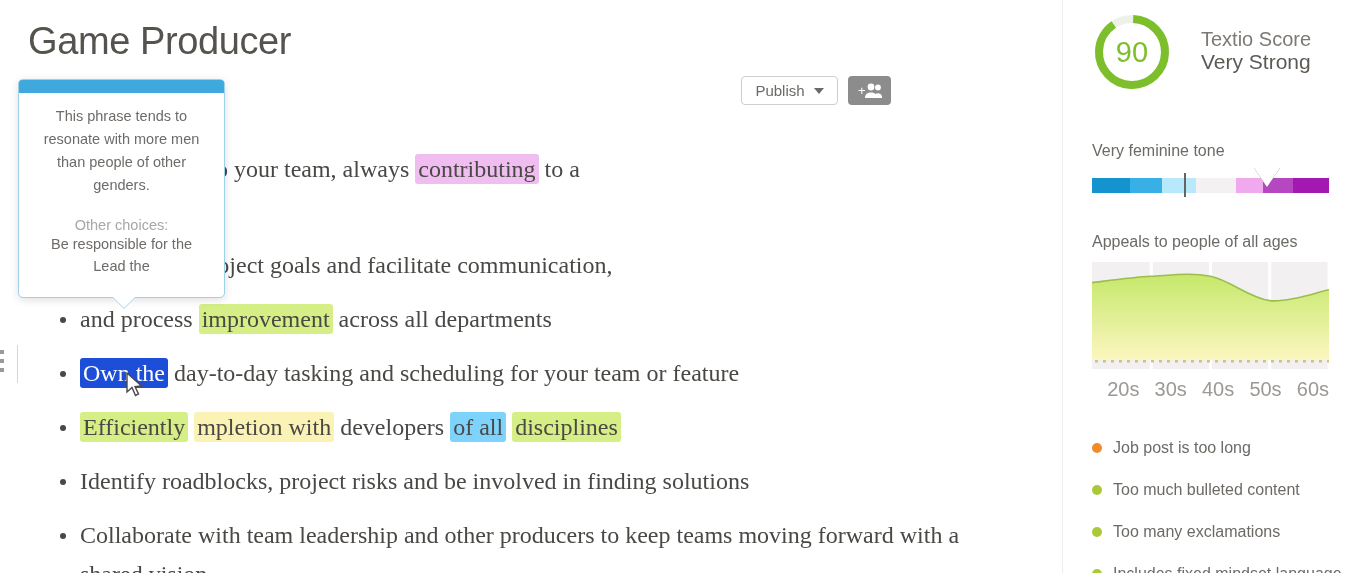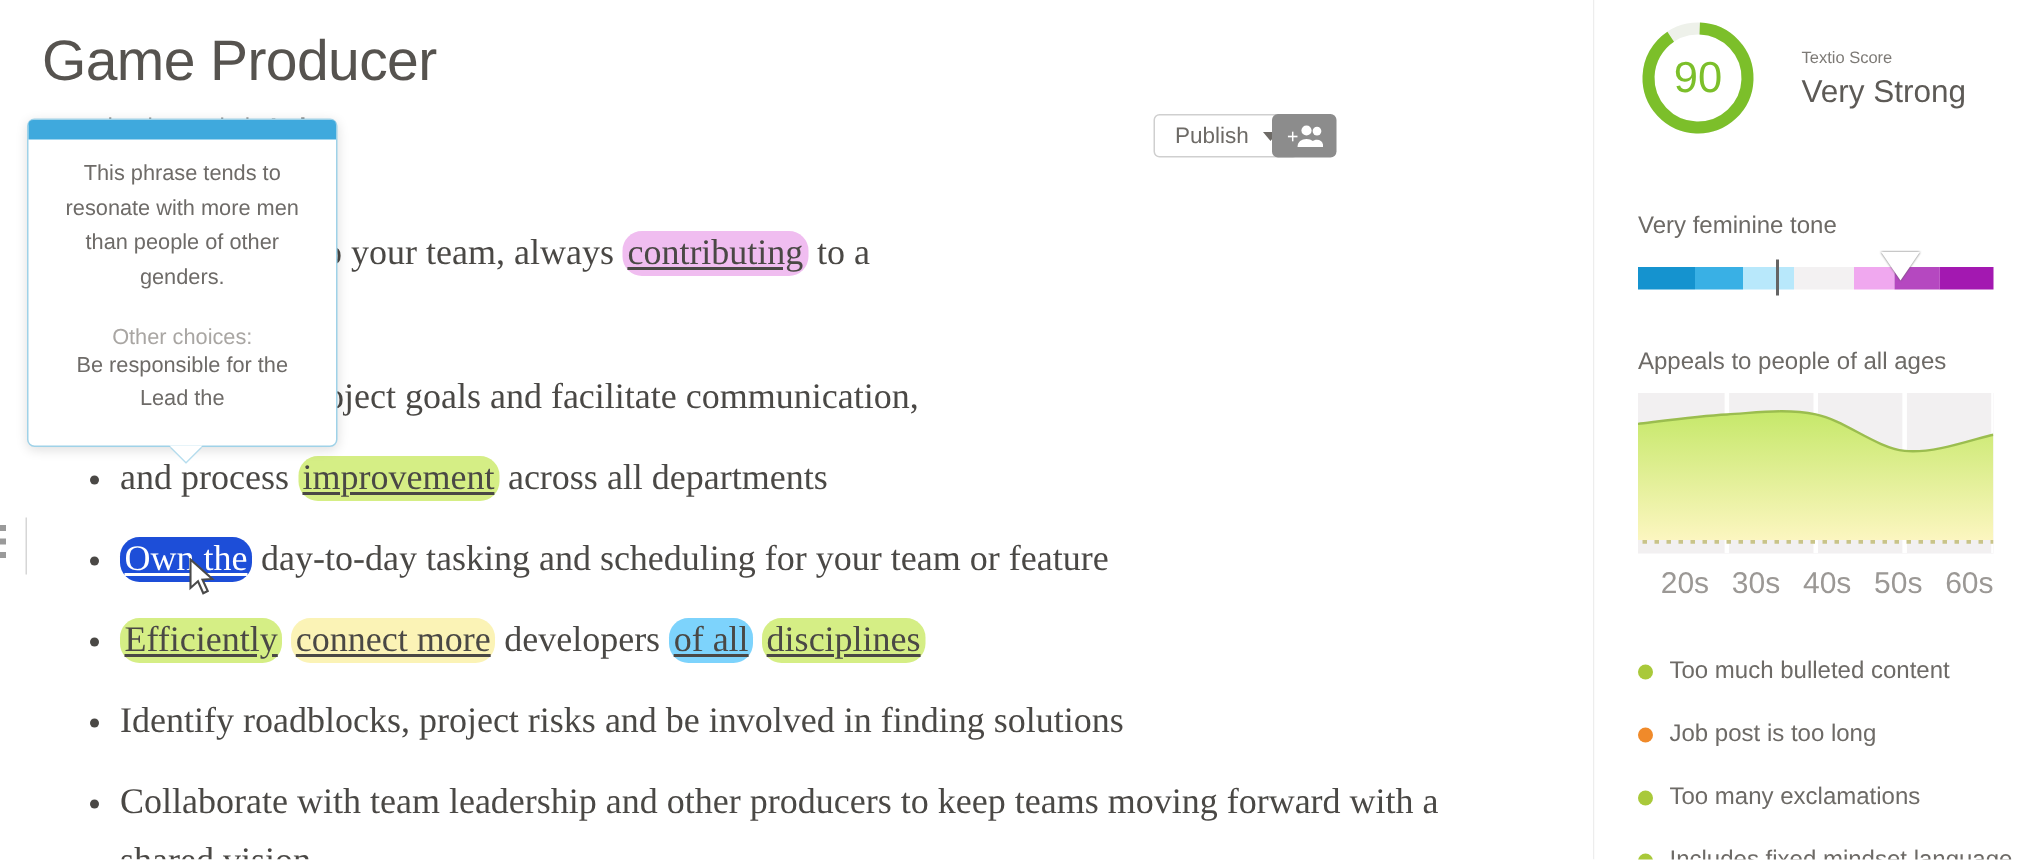--- a/index.html
+++ b/index.html
@@ -27,21 +27,21 @@
   }
   #subtitle .norm { font-weight: 400; color: #75726e; }
 
   
   #publish-btn {
     position: absolute; left: 741px; top: 76px;
     width: 97px; height: 29px;
     border: 1px solid #cfcfcf; border-radius: 4px; background: #fff;
     color: #6d6a66; font-size: 15px;
     display: flex; align-items: center; justify-content: center; gap: 9px;
-    box-sizing: border-box; cursor: pointer; margin-left: 28px;
+    box-sizing: border-box; cursor: pointer;
   }
   #publish-btn .caret {
     width: 0; height: 0; border-left: 5px solid transparent;
     border-right: 5px solid transparent; border-top: 6px solid #6d6a66;
   }
   #invite-btn {
     position: absolute; left: 848px; top: 76px;
     width: 43px; height: 29px; border-radius: 4px; background: #8c8c8c;
     display: flex; align-items: center; justify-content: center; cursor: pointer;
   }
@@ -57,21 +57,21 @@
     font-family: "Liberation Serif", serif;
     font-size: 24px; line-height: 39px; color: #4a4845;
   }
   .para { margin: 0 0 20px 0; }
   ul.bullets { margin: 0; padding: 0 0 0 20px; list-style: none; }
   ul.bullets li { position: relative; padding-left: 20px; margin-bottom: 15px; }
   ul.bullets li::before {
     content: ""; position: absolute; left: 0px; top: 17px;
     width: 6px; height: 6px; border-radius: 50%; background: #4a4845;
   }
-  .hl { border-radius: 13px; padding: 2px 3px; text-decoration: underline; }
+  .hl { border-radius: 3px; padding: 2px 3px; }
   .hl-pink   { background: #f0bdf0; }
   .hl-green  { background: #d5ee85; }
   .hl-yellow { background: #fbf3b6; }
   .hl-grey   { background: #7dd3fc; }
   .hl-blue   { background: #1d4ed8; color: #ffffff; }
 
   
   #pane-divider { position: absolute; left: 1062px; top: 0; width: 1px; height: 573px; background: #ededed; }
 
   
@@ -95,21 +95,21 @@
 
   
   #sidebar { position: absolute; left: 1063px; top: 0; width: 285px; height: 573px; background: #fff; }
 
   #score-block { position: absolute; left: 29px; top: 12px; display: flex; align-items: center; gap: 29px; }
   #score-ring { position: relative; width: 80px; height: 80px; }
   #score-num {
     position: absolute; inset: 0; display: flex; align-items: center; justify-content: center;
     font-size: 29px; color: #7cbf2a; font-weight: 400;
   }
-  #score-label { font-size: 11px; color: #7d7a76; line-height: 19px; }
+  #score-label { font-size: 20px; color: #7d7a76; line-height: 19px; }
   #score-value { font-size: 21px; color: #5d5a56; line-height: 25px; }
 
   .sb-heading { font-size: 16px; color: #6d6a66; }
 
   #tone-heading { position: absolute; left: 29px; top: 142px; }
   #tone-bar { position: absolute; left: 29px; top: 178px; width: 237px; height: 15px; display: flex; }
   #tone-bar .seg { height: 15px; }
   #tone-mid { position: absolute; left: 122px; top: 173px; width: 2px; height: 24px; background: #646464; }
   #tone-marker {
     position: absolute; left: 200px; top: 168px; width: 0; height: 0;
@@ -175,21 +175,21 @@
         <li>
           <span>mpletion of project goals and facilitate communication,</span>
         </li>
         <li>
           <span>and process </span><span class="hl hl-green">improvement</span><span> across all departments</span>
         </li>
         <li>
           <span class="hl hl-blue">Own the</span><span> day-to-day tasking and scheduling for your team or feature</span>
         </li>
         <li>
-          <span class="hl hl-green">Efficiently</span><span> </span><span class="hl hl-yellow">connect more</span><span> developers </span><span class="hl hl-grey">of all</span><span> </span><span class="hl hl-green">disciplines</span>
+          <span class="hl hl-green">Efficiently</span><span> </span><span class="hl hl-yellow">mpletion with</span><span> developers </span><span class="hl hl-grey">of all</span><span> </span><span class="hl hl-green">disciplines</span>
         </li>
         <li>
           <span>Identify roadblocks, project risks and be involved in finding solutions</span>
         </li>
         <li>
           <span>Collaborate with team leadership and other producers to keep teams moving forward with a shared vision</span>
         </li>
       </ul>
     </div>
 
@@ -295,26 +295,26 @@
     <div id="ages-ticks">
       <span>20s</span>
       <span>30s</span>
       <span>40s</span>
       <span>50s</span>
       <span>60s</span>
     </div>
 
     <div id="issues">
       <div class="issue">
+        <span class="dot" style="background: rgb(240, 138, 42);"></span>
+        <span class="txt">Job post is too long</span>
+      </div>
+      <div class="issue">
         <span class="dot" style="background: rgb(169, 201, 58);"></span>
         <span class="txt">Too much bulleted content</span>
-      </div>
-      <div class="issue">
-        <span class="dot" style="background: rgb(240, 138, 42);"></span>
-        <span class="txt">Job post is too long</span>
       </div>
       <div class="issue">
         <span class="dot" style="background: rgb(169, 201, 58);"></span>
         <span class="txt">Too many exclamations</span>
       </div>
       <div class="issue">
         <span class="dot" style="background: rgb(169, 201, 58);"></span>
         <span class="txt">Includes fixed mindset language</span>
       </div>
     </div>

